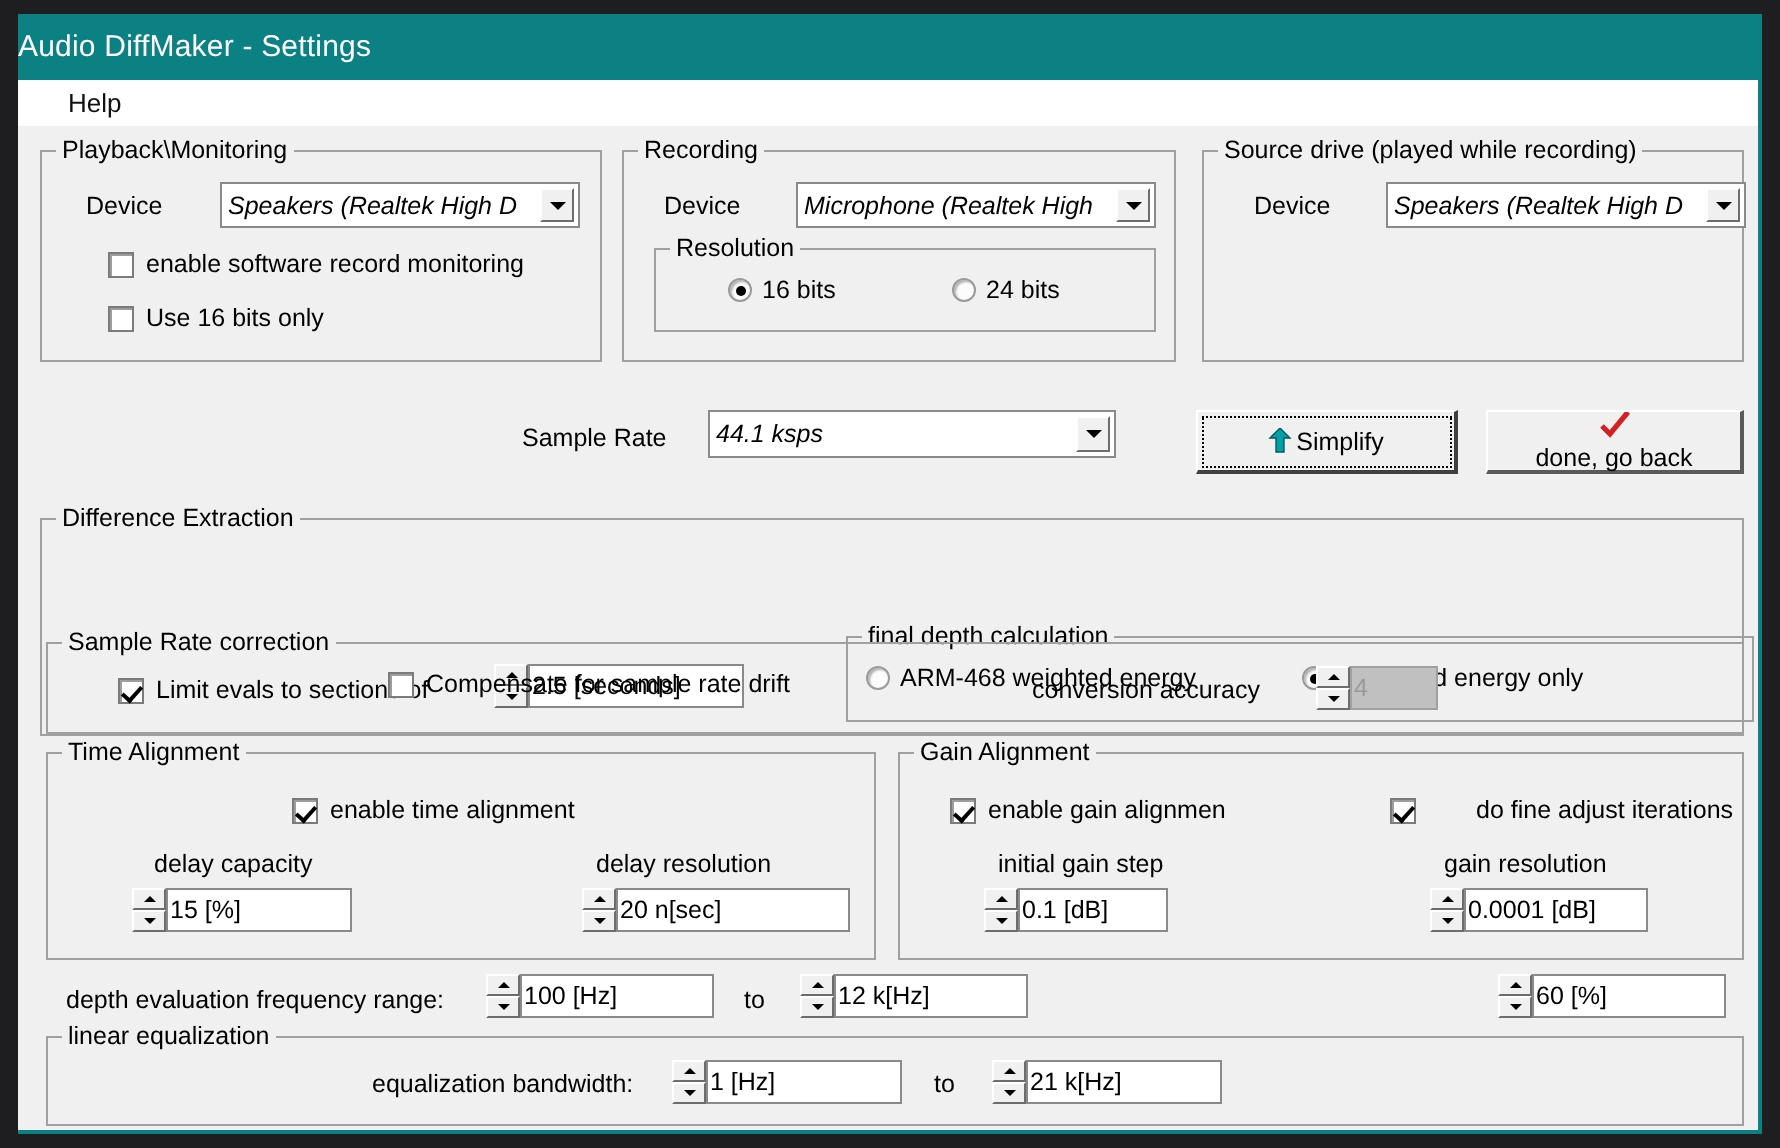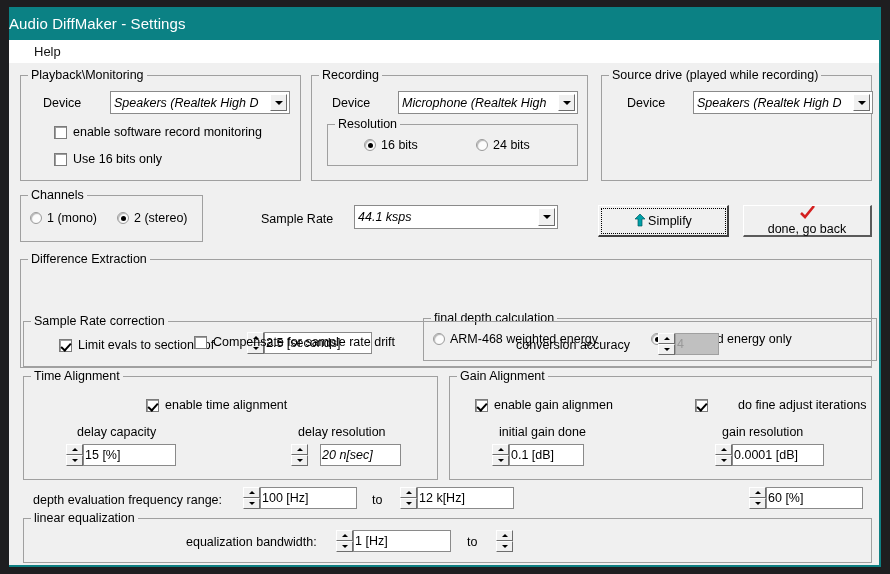--- a/index.html
+++ b/index.html
@@ -325,31 +325,20 @@
         <span class="glabel">Source drive (played while recording)</span>
         <span class="lbl" style="left:25px; top:20px;">Device</span>
         <div class="combo" style="left:91px; top:15px; width:180px; height:23px;">
           <span class="ctext">Speakers (Realtek High D</span>
           <span class="cbtn">
               <i class="arrow"></i>
             </span>
         </div>
       </div>
 
-      <div class="group" style="left:11px; top:132px; width:183px; height:47px;">
-        <span class="glabel">Channels</span>
-        <div class="rad" style="left:9px; top:15px;">
-          <span class="circ"></span>
-          <span>1 (mono)</span>
-        </div>
-        <div class="rad" style="left:96px; top:15px;">
-          <span class="circ sel"></span>
-          <span>2 (stereo)</span>
-        </div>
-      </div>
 
       <span class="lbl" style="left:252px; top:149px;">Sample Rate</span>
       <div class="combo" style="left:345px; top:142px; width:204px; height:24px;">
         <span class="ctext">44.1 ksps</span>
         <span class="cbtn">
             <i class="arrow"></i>
           </span>
       </div>
 
       <div class="btn focused" style="left:589px; top:142px; width:131px; height:32px;">
@@ -436,34 +425,34 @@
 
         <span class="lbl" style="left:274px; top:48px;">delay resolution</span>
         <div class="spin" style="left:267px; top:67px;">
           <span class="sb">
               <i class="up"></i>
             </span>
           <span class="sb">
               <i class="down"></i>
             </span>
         </div>
-        <div class="tbox" style="left:296px; top:67px; width:81px; height:22px;font-style:italic;">20 n[sec]</div>
+        <div class="tbox" style="left:284px; top:67px; width:117px; height:22px;">20 n[sec]</div>
       </div>
 
       <div class="group" style="left:440px; top:313px; width:423px; height:104px;">
         <span class="glabel">Gain Alignment</span>
         <div class="chk" style="left:25px; top:21px;">
           <span class="box checked"></span>
           <span>enable gain alignmen</span>
         </div>
         <div class="chk" style="left:245px; top:21px;gap:24px;">
           <span class="box checked"></span>
           <span>do fine adjust iterations</span>
         </div>
-        <span class="lbl" style="left:49px; top:48px;">initial gain done</span>
+        <span class="lbl" style="left:49px; top:48px;">initial gain step</span>
         <div class="spin" style="left:42px; top:67px;">
           <span class="sb">
               <i class="up"></i>
             </span>
           <span class="sb">
               <i class="down"></i>
             </span>
         </div>
         <div class="tbox" style="left:59px; top:67px; width:75px; height:22px;">0.1 [dB]</div>
 
@@ -524,17 +513,18 @@
         <div class="tbox" style="left:329px; top:11px; width:98px; height:22px;">1 [Hz]</div>
         <span class="lbl" style="left:443px; top:16px;">to</span>
         <div class="spin" style="left:472px; top:11px;">
           <span class="sb">
               <i class="up"></i>
             </span>
           <span class="sb">
               <i class="down"></i>
             </span>
         </div>
+        <div class="tbox" style="left:489px; top:11px; width:98px; height:22px;">21 k[Hz]</div>
       </div>
 
     </div>
   </div>
 </div>
 
 </body></html>

